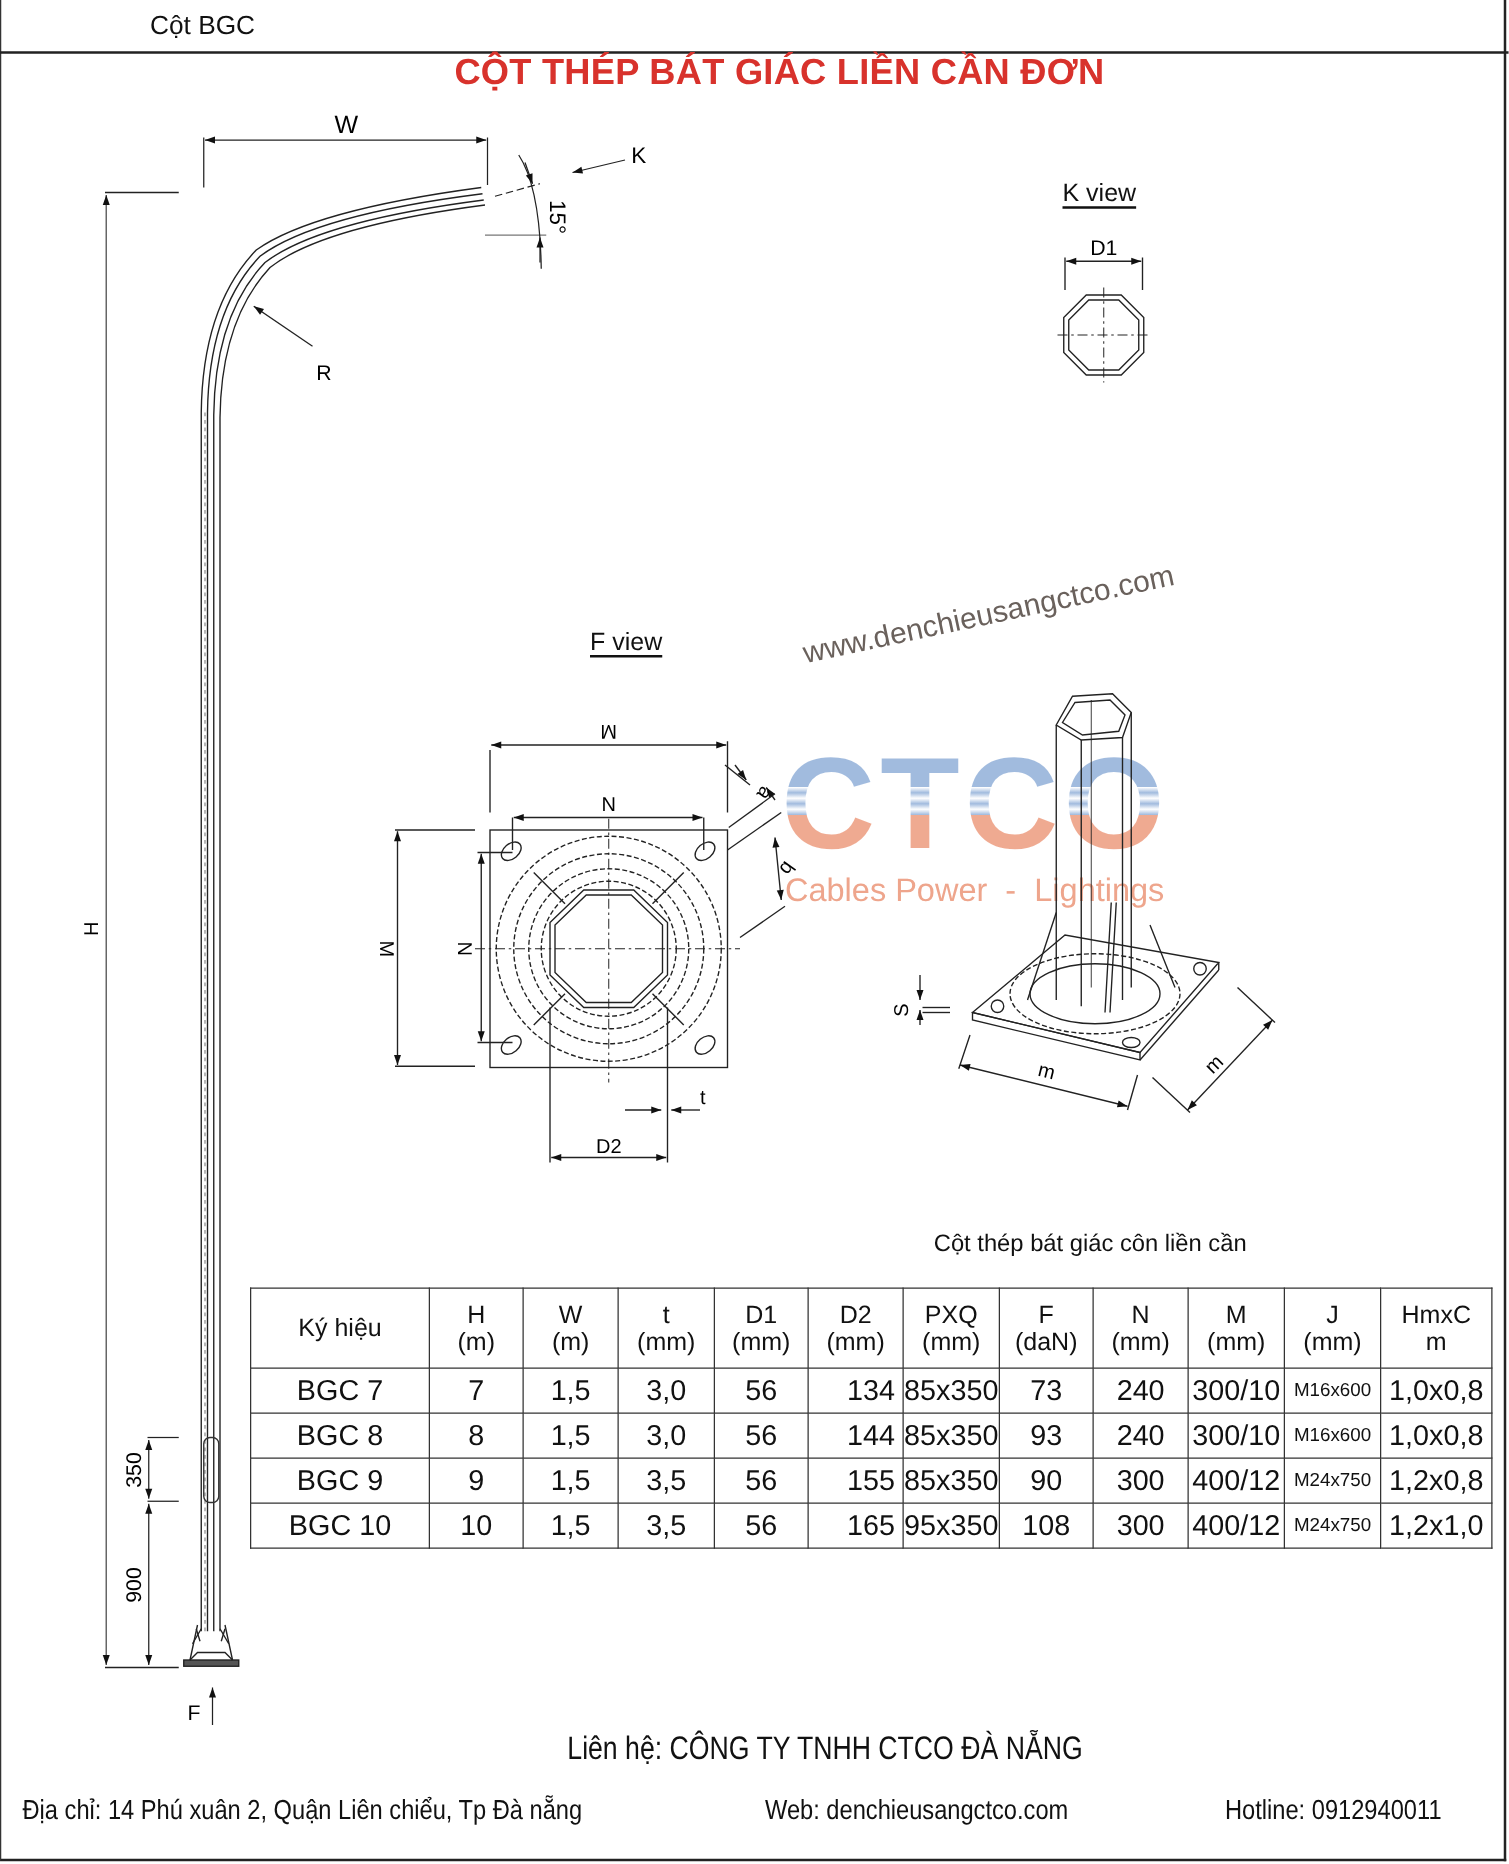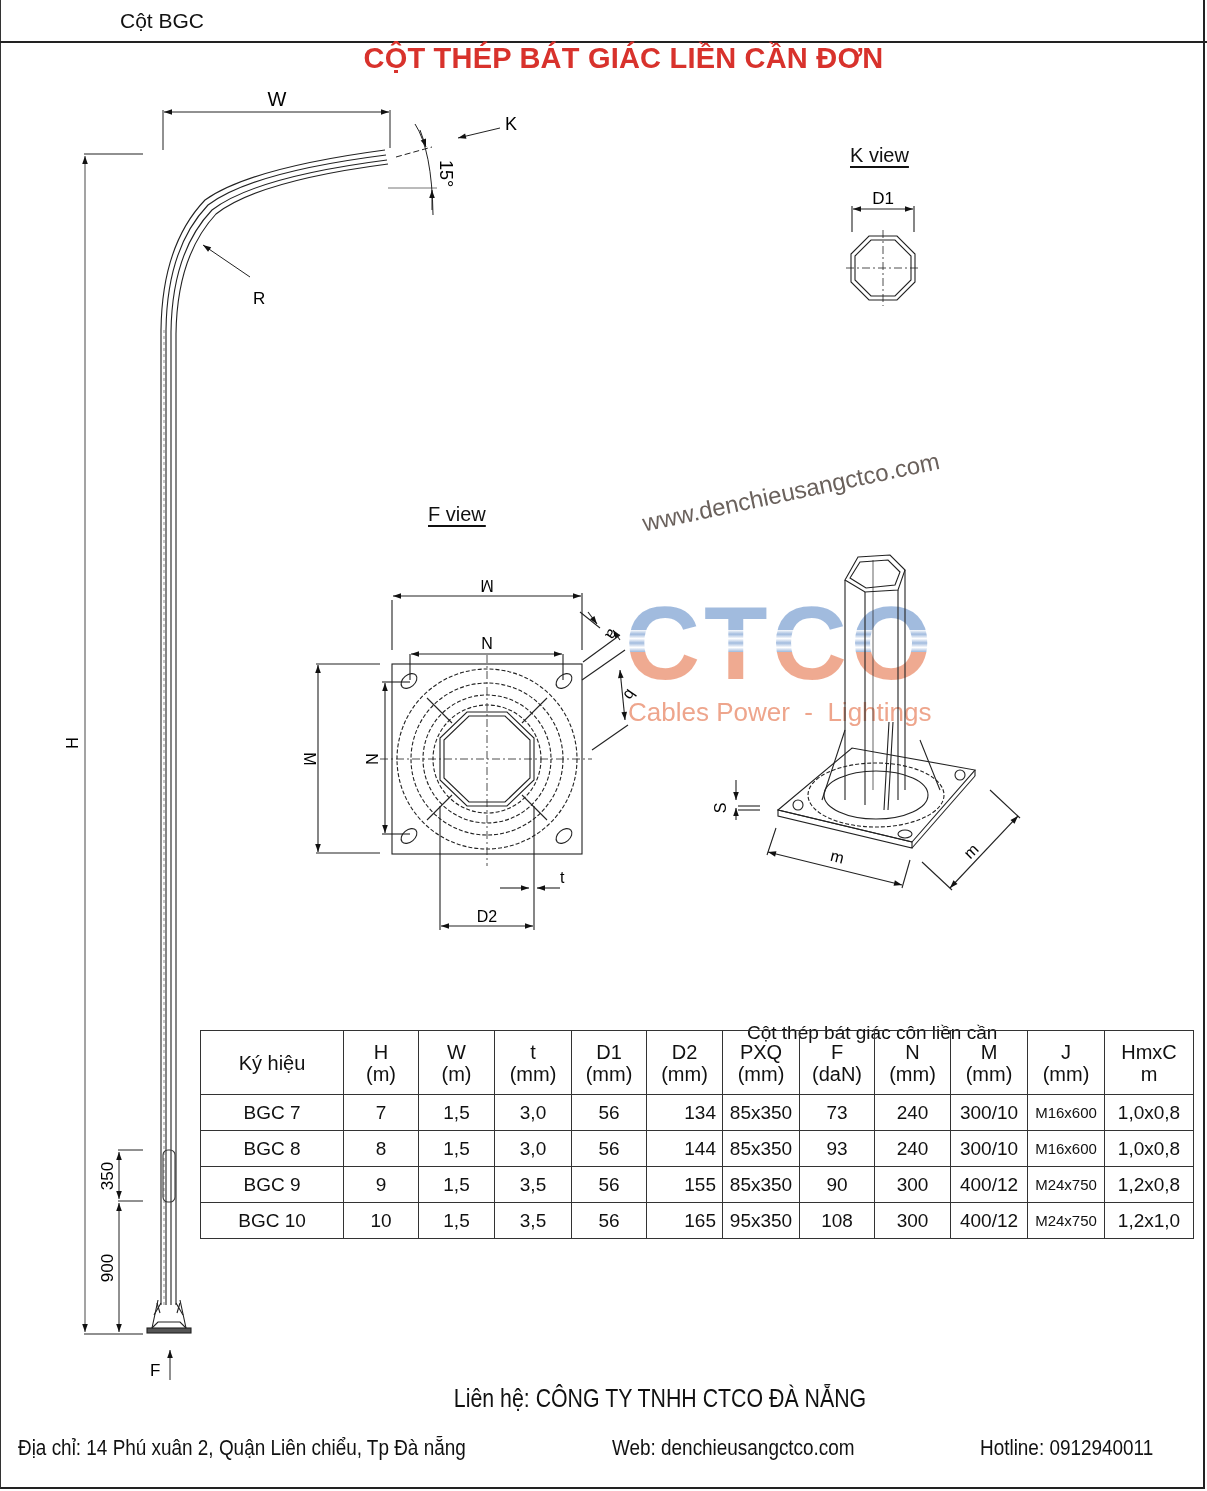--- a/index.html
+++ b/index.html
@@ -3,25 +3,25 @@
   <meta charset="utf-8">
   <style>
     html, body { margin: 0; padding: 0; background: #ffffff; }
     body { width: 1207px; height: 1491px; position: relative; overflow: hidden; font-family: "Liberation Sans", sans-serif; color: #111; }
     .frame { position: absolute; left: 0; top: 0; width: 1205px; height: 1489px; border-left: 1px solid #333; border-right: 2px solid #222; border-bottom: 2px solid #222; box-sizing: border-box; }
     .header-label { position: absolute; left: 120px; top: 9px; font-size: 21px; }
     .header-rule { position: absolute; left: 0; top: 41px; width: 1207px; height: 2px; background: #222; }
     .main-title { position: absolute; left: 0; width: 1247px; top: 42px; text-align: center; font-size: 29px; font-weight: bold; color: #d8322c; letter-spacing: 0.2px; }
     svg.drawing { position: absolute; left: 0; top: 0; }
     .view-title { position: absolute; font-size: 20px; text-decoration: underline; text-underline-offset: 4px; }
-    .table-caption { position: absolute; left: 747px; top: 985px; font-size: 19px; margin-top: 37px; }
+    .table-caption { position: absolute; left: 747px; top: 985px; font-size: 19px; }
     table.spec { position: absolute; left: 200px; top: 1030px; border-collapse: collapse; font-family: "Liberation Sans", sans-serif; }
     table.spec th, table.spec td { border: 1.5px solid #333; padding: 0; text-align: center; font-weight: normal; }
     table.spec th { height: 63px; font-size: 20px; line-height: 22px; }
-    table.spec td { height: 35px; font-size: 19px; }
+    table.spec td { height: 35px; font-size: 23px; }
     table.spec td.small { font-size: 15px; margin-top: 30px; }
     .contact { position: absolute; left: 0; width: 1320px; top: 1383px; text-align: center; font-family: "Liberation Sans Narrow", "Liberation Sans", sans-serif; font-size: 26px; transform: scaleX(0.82); transform-origin: 660px 0; }
     .footer { position: absolute; top: 1435px; font-size: 22px; transform: scaleX(0.86); transform-origin: 0 0; white-space: nowrap; }
     .wm-url { position: absolute; left: 640px; top: 510px; font-size: 24px; color: #6a615c; transform: rotate(-12deg); transform-origin: 0 0; white-space: nowrap; }
     .wm-ctco { position: absolute; left: 625px; top: 588px; font-size: 104px; font-weight: bold; letter-spacing: 4px; color: transparent; background: linear-gradient(to bottom, #9db8dd 0%, #9db8dd 38%, #fff 38%, #9db8dd 42%, #fff 46%, #9db8dd 50%, #fff 54%, #9db8dd 58%, #efa68c 58%, #efa68c 100%); -webkit-background-clip: text; background-clip: text; line-height: 110px; opacity: 0.95; }
     .wm-tag { position: absolute; left: 628px; top: 697px; font-size: 26px; color: #eea58c; white-space: pre; }
   </style>
 </head>
 <body>
 
@@ -205,21 +205,21 @@
     <line x1="990" y1="790" x2="1020" y2="818"></line>
     <line x1="922" y1="862" x2="952" y2="890"></line>
     <line x1="1018" y1="816" x2="950" y2="888" marker-start="url(#arr)" marker-end="url(#arr)"></line>
   </g>
   <text font-size="16" text-anchor="middle" font-family="Liberation Sans, sans-serif" transform="translate(726,808) rotate(-90)">S</text>
   <text font-size="16" text-anchor="middle" font-family="Liberation Sans, sans-serif" transform="translate(836,862) rotate(14)">m</text>
   <text font-size="16" text-anchor="middle" font-family="Liberation Sans, sans-serif" transform="translate(975,855) rotate(-45)">m</text>
 </svg>
 
 <div class="view-title" style="left:850px; top:144px;">K view</div>
-<div class="view-title" style="left:428px; top:503px;text-align:right;">F view</div>
+<div class="view-title" style="left:472px; top:503px;text-align:right;">F view</div>
 
 <div class="table-caption">Cột thép bát giác côn liền cần</div>
 
 <table class="spec">
   <thead>
     <tr>
       <th style="width:142px"><span>Ký hiệu</span></th>
       <th style="width:74px"><span>H</span><br><span>(m)</span></th>
       <th style="width:75px"><span>W</span><br><span>(m)</span></th>
       <th style="width:76px"><span>t</span><br><span>(mm)</span></th>

